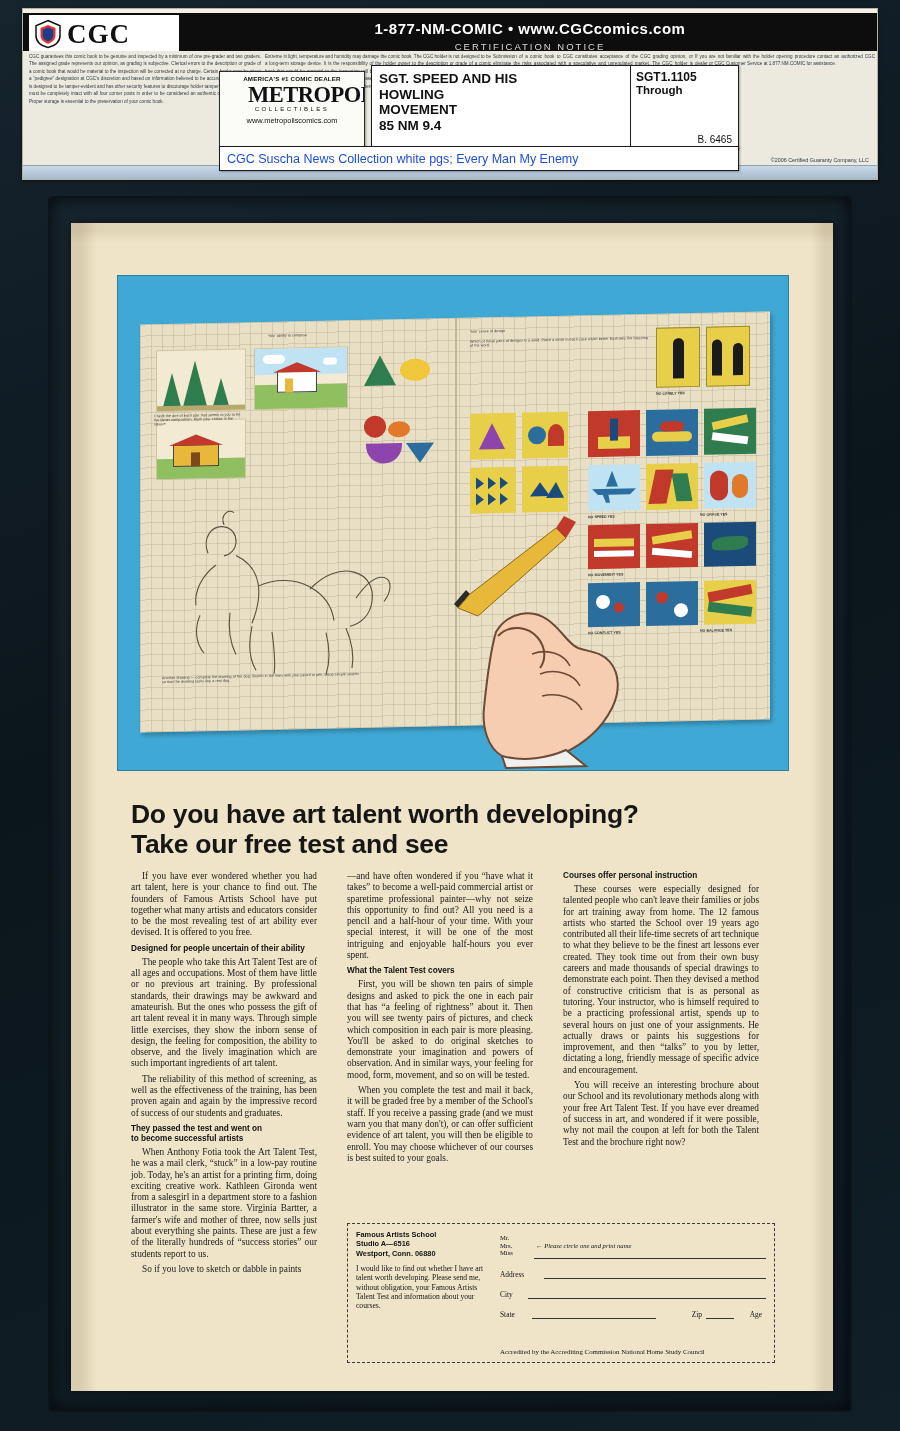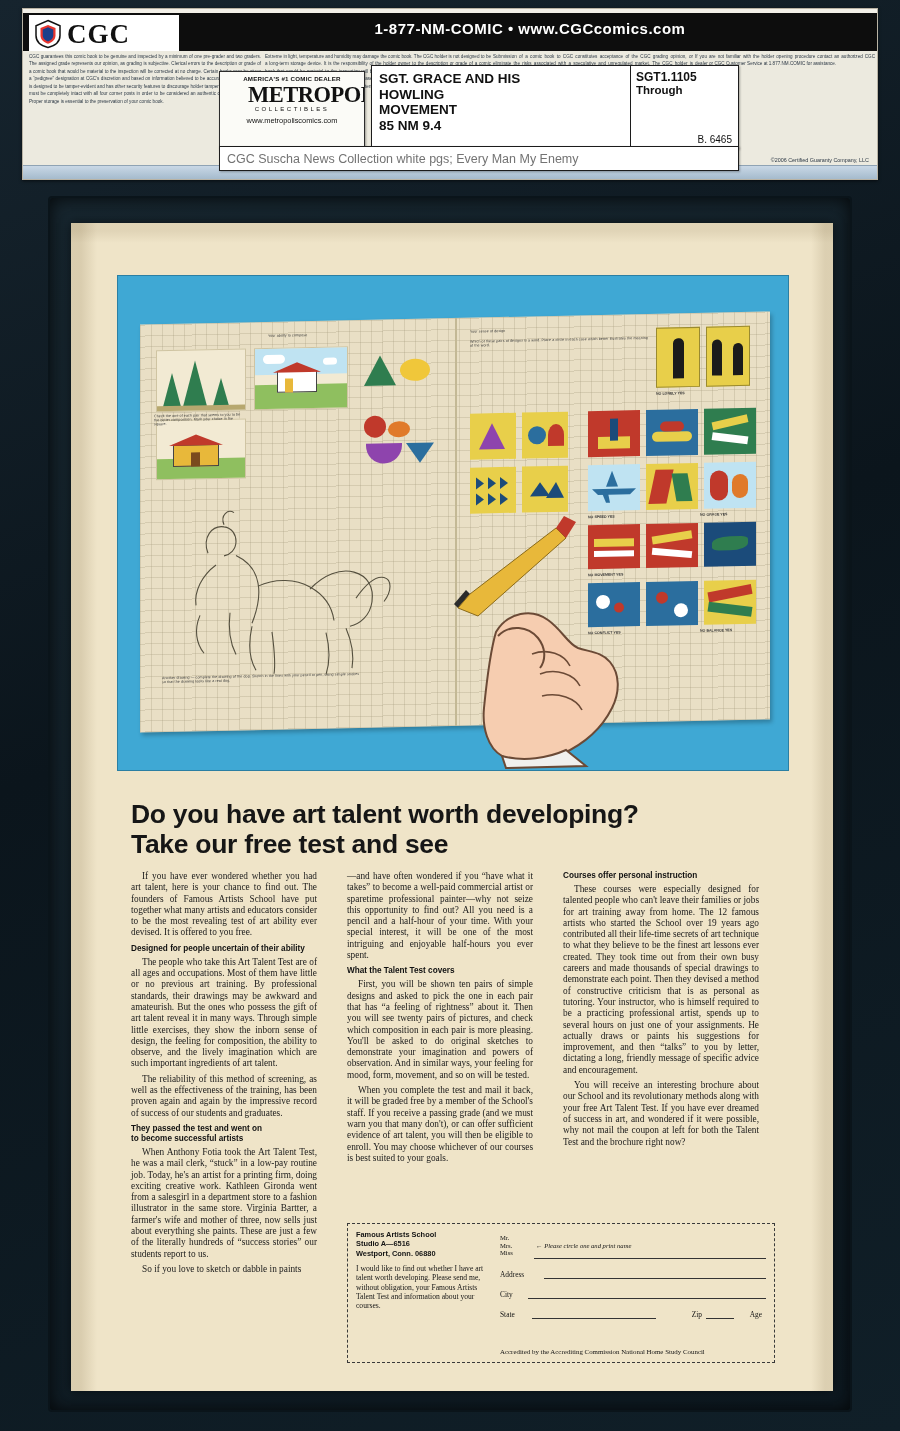--- a/index.html
+++ b/index.html
@@ -102,21 +102,21 @@
   #pub { font-weight:bold; font-size:11.5px; color:#111; }
   #pagequal {
     position:absolute; right:6px; bottom:3px; font-size:10px; color:#111;
   }
   
   #notestrip {
     position:absolute; left:196px; top:137px; width:520px; height:25px;
     background:#fff; border:1px solid #1c1c1c;
     box-shadow:1px 1px 2px rgba(0,0,0,.3);
     display:flex; align-items:center; padding-left:7px;
-    font-size:12.5px; color:#737373; white-space:nowrap; overflow:hidden;
+    font-size:12.5px; color:#1d4ed8; white-space:nowrap; overflow:hidden;
   }
   
   #innerwell {
     position:absolute; left:48px; top:196px; width:804px; height:1216px;
     border:2px solid #0a141a;
     border-radius:4px;
     background:linear-gradient(150deg,#17262f,#0e1a22);
     box-shadow:inset 0 0 18px rgba(0,0,0,.8);
   }
   #comic {
@@ -228,41 +228,42 @@
     <div id="label-top">
       <div id="cgc-logo">
         <svg id="cgc-shield" viewBox="0 0 40 40">
           <path d="M20 2 L36 9 V22 C36 31 28 36 20 38 C12 36 4 31 4 22 V9 Z" fill="none" stroke="#111" stroke-width="2"></path>
           <path d="M20 8 L30 12 V22 C30 28 25 31 20 33 C15 31 10 28 10 22 V12 Z" fill="#e8352e"></path>
           <path d="M20 11 L27 14 V22 C27 26 23.5 28.5 20 30 C16.5 28.5 13 26 13 22 V14 Z" fill="#1b3f8b"></path>
         </svg>
         <span id="cgc-word">CGC</span>
       </div>
       <div id="phoneline">1-877-NM-COMIC  •  www.CGCcomics.com</div>
+      <div id="certline">CERTIFICATION NOTICE</div>
     </div>
 
     <div id="label-body">
       <div class="legal" id="legal-a">CGC guarantees this comic book to be genuine and inspected by a minimum of one pre-grader and two graders. The assigned grade represents our opinion, as grading is subjective. Clerical errors to the description or grade of a comic book that would be material to the inspection will be corrected at no charge. Certain books may be given a “pedigree” designation at CGC’s discretion and based on information believed to be accurate. The CGC holder is designed to be tamper-evident and has other security features to discourage holder tampering. The CGC holder must be completely intact with all four corner posts in order to be considered an authentic certified CGC holder. Proper storage is essential to the preservation of your comic book.</div>
       <div class="legal" id="legal-b">Extreme in light, temperature and humidity may damage the comic book. The CGC holder is not designed to be a long-term storage device. It is the responsibility of the holder owner to the description or grade of a comic book that would be material to the inspection will be corrected at no charge. Certain books may be given a “pedigree” designation at CGC’s discretion and based on information believed to be accurate. Submission of a comic book to CGC constitutes acceptance of all terms and conditions set forth by CGC.</div>
       <div class="legal" id="legal-c">Submission of a comic book to CGC constitutes acceptance of the CGC grading opinion, or eliminate the risks associated with a speculative and unregulated market. The CGC holder is designed to open in the event that removal of the book is desired. Opening the holder voids the CGC certification. To avoid damage to the book, extreme care in following the correct procedure for removal must be exercised. CGC will not be financially responsible for damage that occurs to a book while not in our possession.</div>
       <div class="legal" id="legal-d">If you are not familiar with the holder opening procedure contact an authorized CGC dealer or CGC Customer Service at 1.877.NM.COMIC for assistance.</div>
       <div id="copyline">©2006 Certified Guaranty Company, LLC</div>
       <div id="blueband"></div>
     </div>
 
     <div id="metro">
       <div id="metro-top">AMERICA'S #1 COMIC DEALER</div>
       <div id="metro-name">METROPOLIS</div>
       <div id="metro-sub">COLLECTIBLES</div>
       <div id="metro-url">www.metropoliscomics.com</div>
     </div>
 
     <div id="titlebox">
       <div id="title-left">
-        <div>SGT. GRACE AND HIS</div>
+        <div>SGT. SPEED AND HIS</div>
         <div>HOWLING</div>
         <div>MOVEMENT</div>
         <div>85  NM 9.4</div>
       </div>
       <div id="title-right">
         <div id="cert">SGT1.1105</div>
         <div id="pub">Through</div>
         <div id="pagequal">B. 6465</div>
       </div>
     </div>

